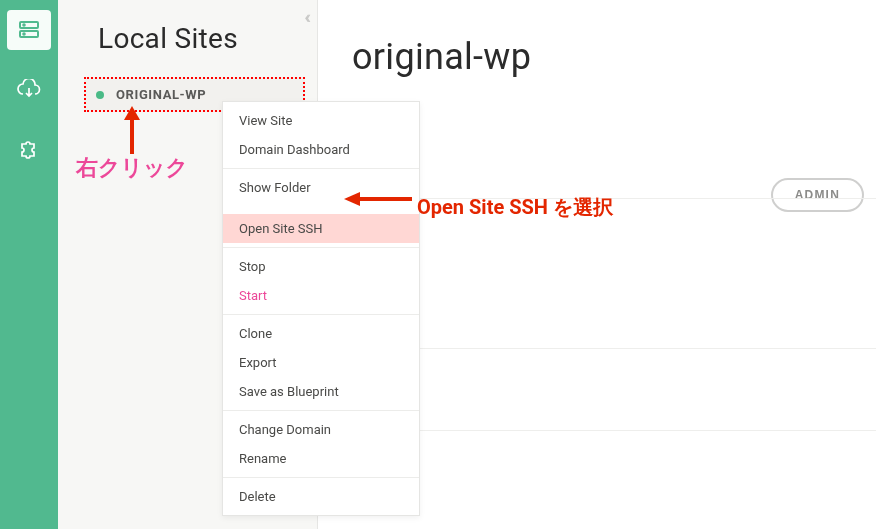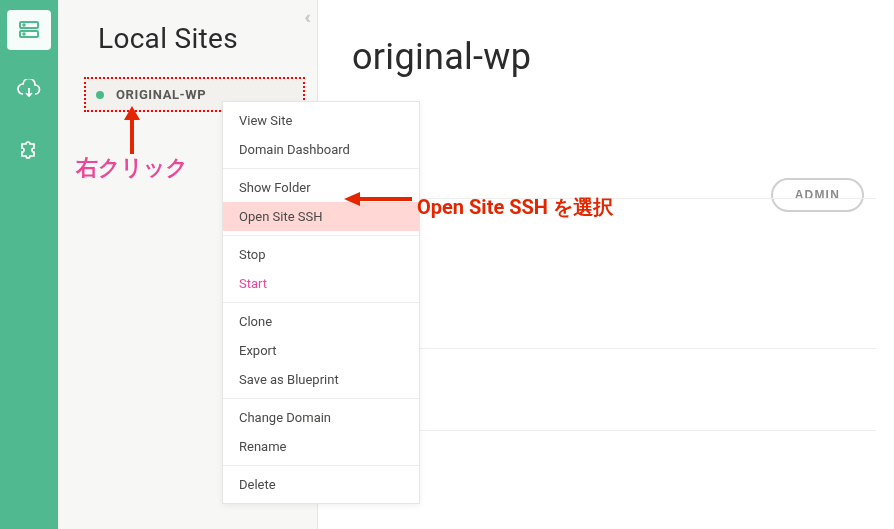--- a/index.html
+++ b/index.html
@@ -137,20 +137,21 @@
     padding: 4px 0;
     font-size: 13px;
     color: #4a4a48;
   }
   .context-menu .menu-item {
     padding: 7px 16px;
     white-space: nowrap;
   }
   .context-menu .menu-item.highlight {
     background: #ffd7d4;
+    margin-top: 12px;
   }
   .context-menu .menu-item.disabled {
     color: #ec4899;
   }
   .context-menu .sep {
     height: 1px;
     background: #ececea;
     margin: 4px 0;
   }
 

